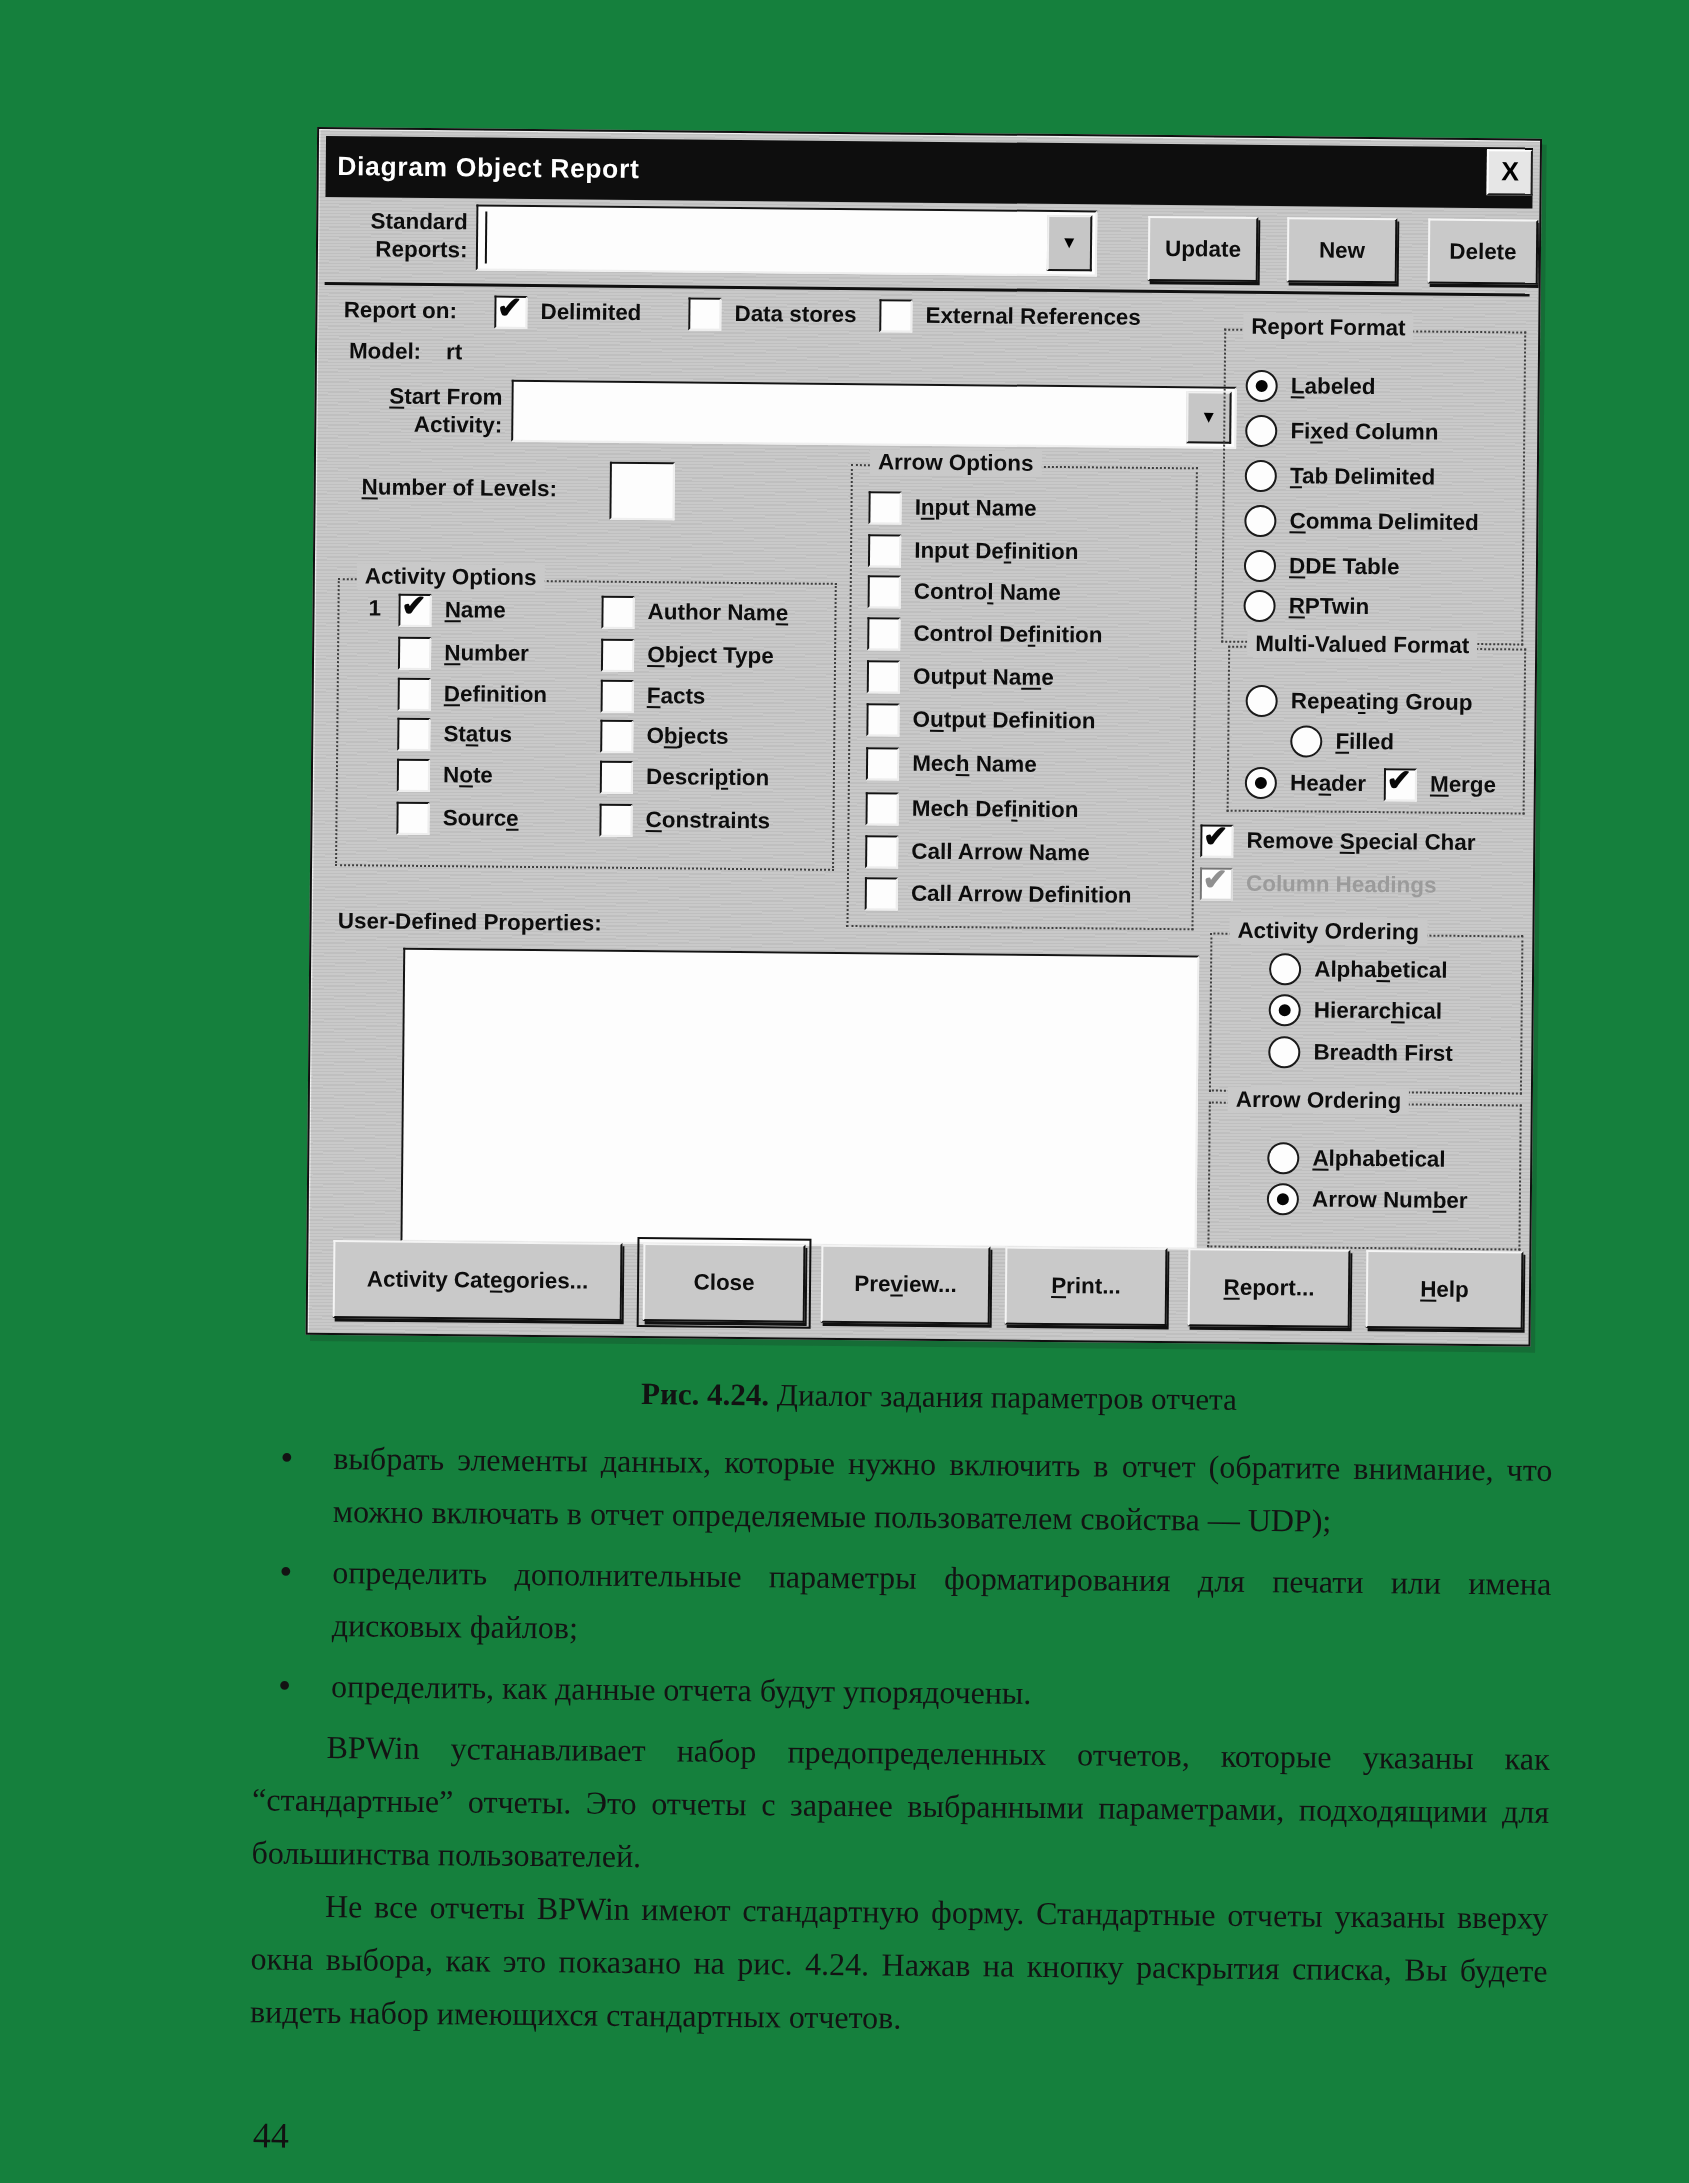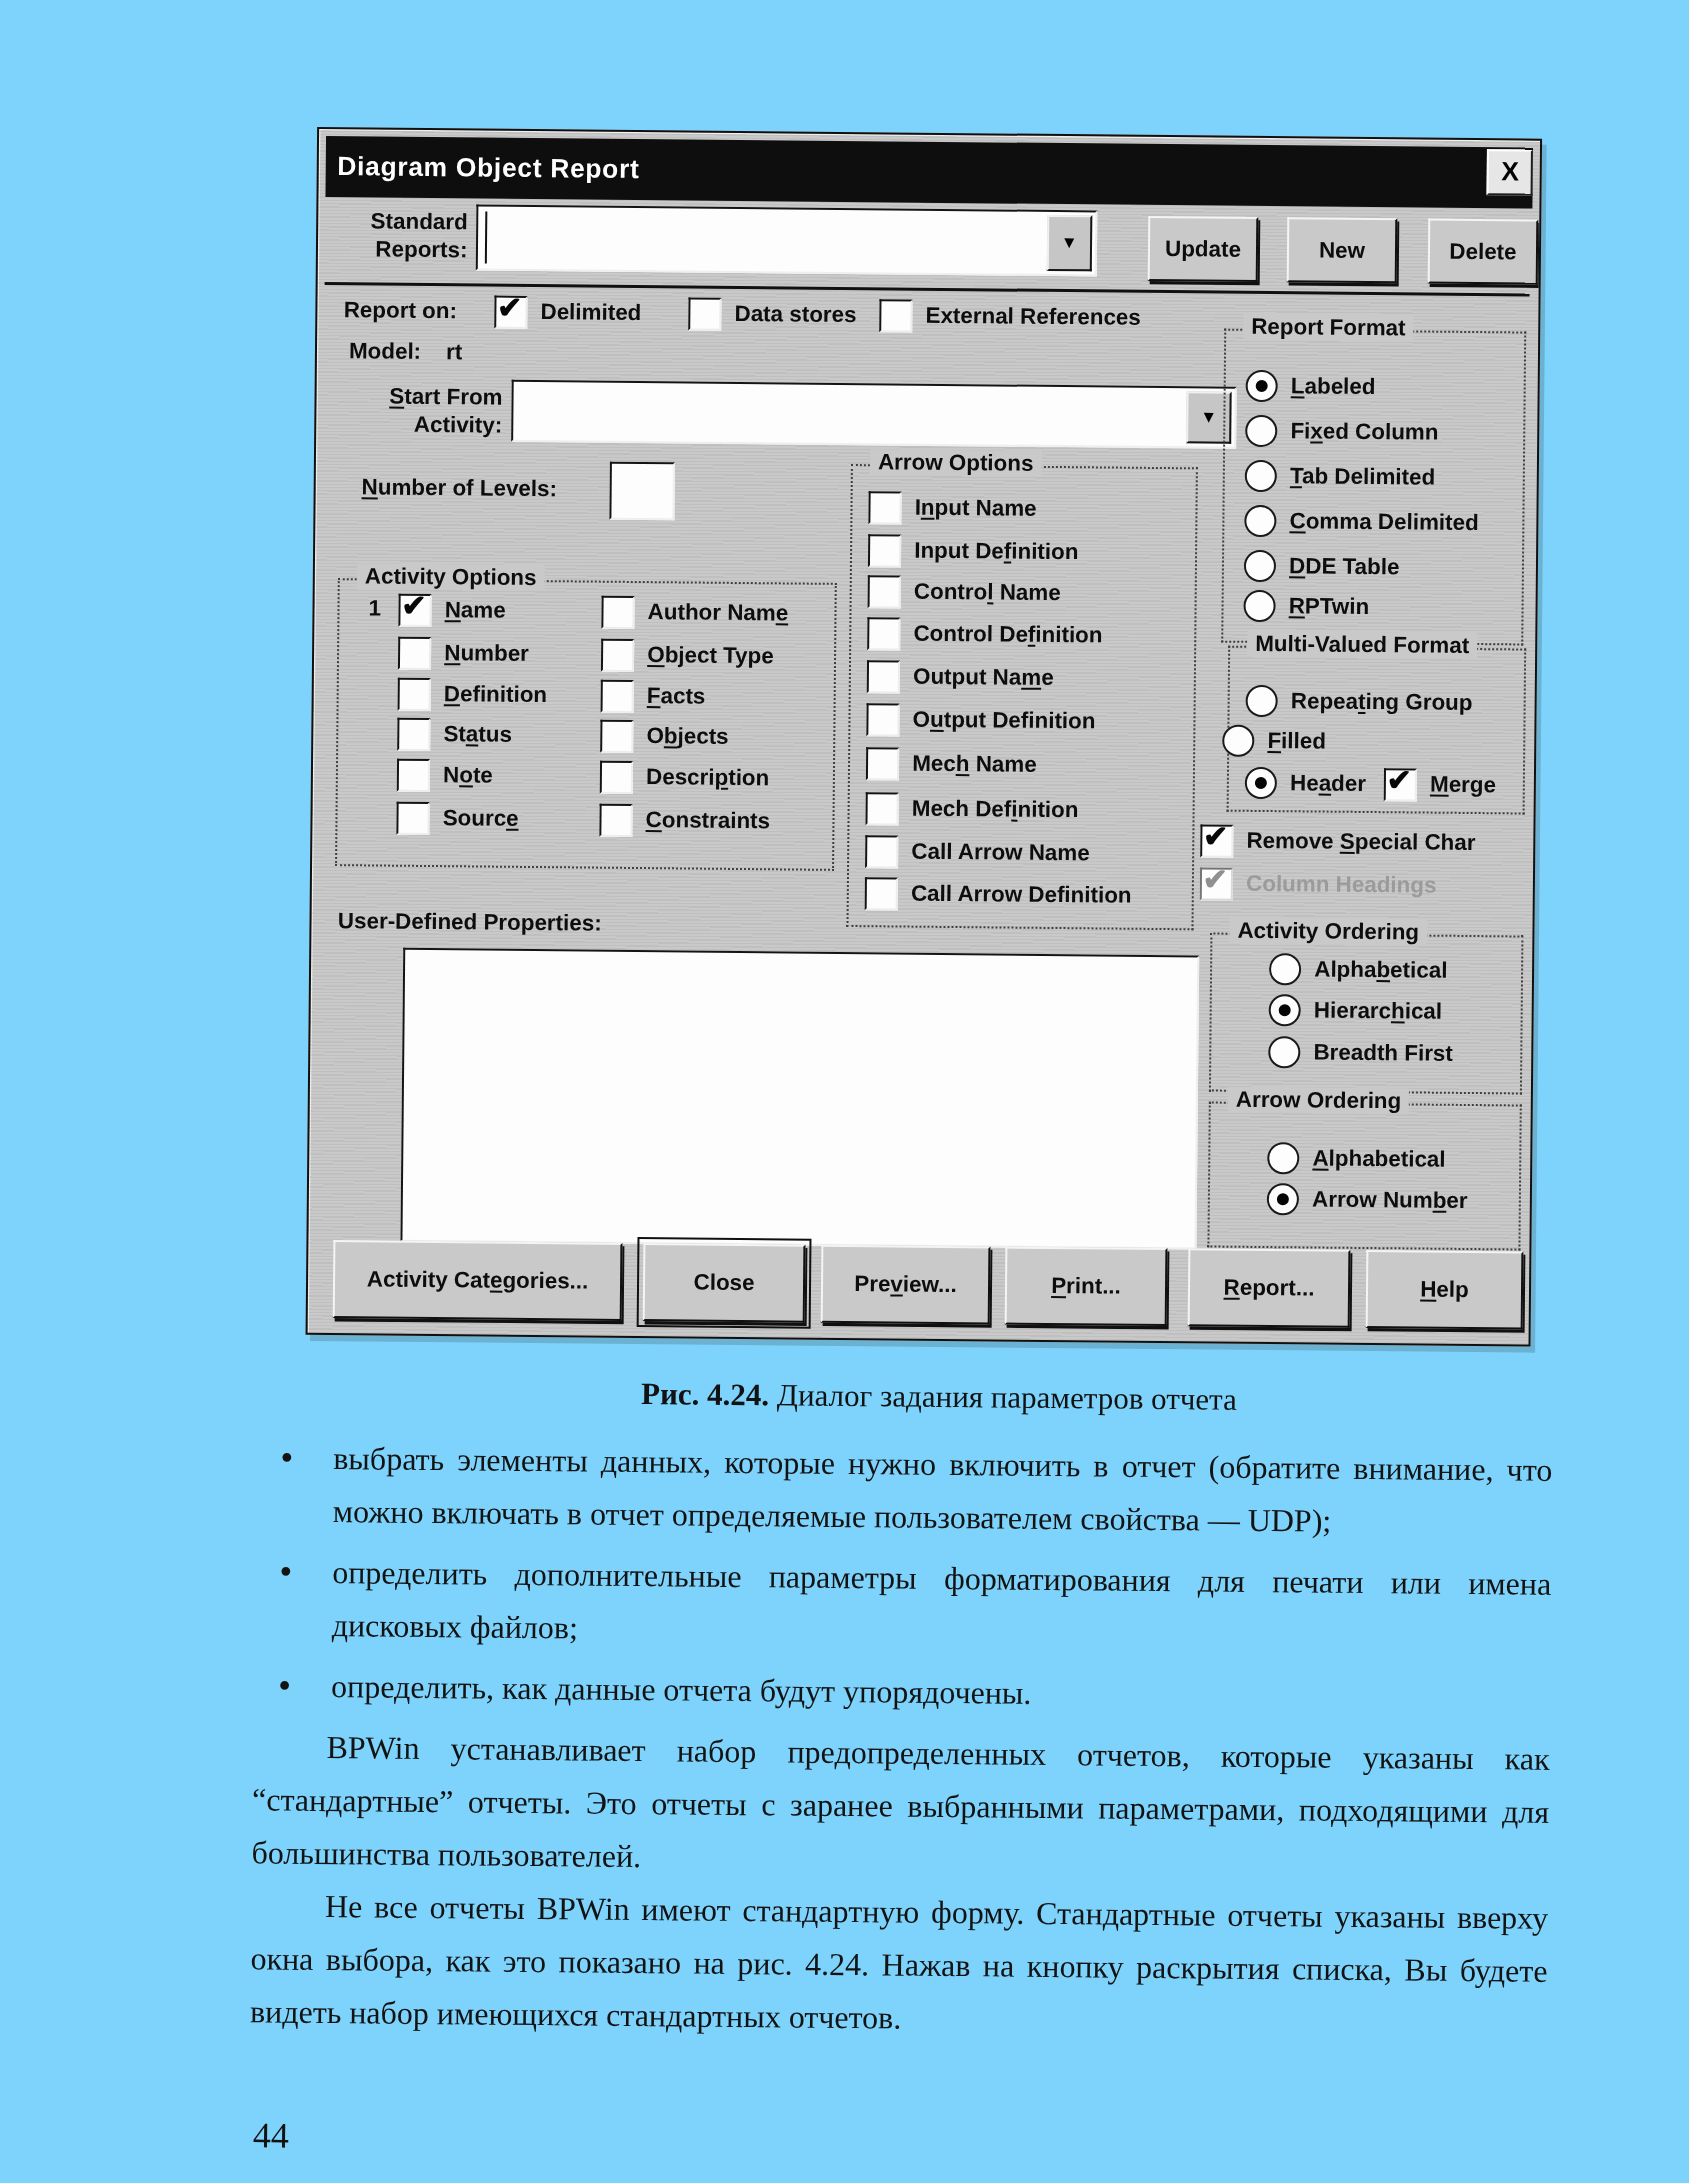--- a/index.html
+++ b/index.html
@@ -1,16 +1,16 @@
 <!DOCTYPE html>
 <html style="font-size:10.6px"><head>
 <meta charset="utf-8">
 <style>
   html,body { margin:0; padding:0; background:#e8e6e0; }
-  .page { position:relative; width:1690px; height:2183px; background:#7dd3fc; overflow:hidden;
+  .page { position:relative; width:1690px; height:2183px; background:#15803d; overflow:hidden;
           font-family:"Liberation Sans", sans-serif; color:#0d0d0d; }
   .rot { position:absolute; inset:0; transform:rotate(0.55deg); transform-origin:50% 40%; }
 
   
   .dlg { position:absolute; left:310px; top:132px; width:1221px; height:1204px; background:#c9c9c9;
          border:2.6px solid #101010; overflow:hidden;
          box-shadow: inset 1.3px 1.3px 0 #f0f0f0, 4.6px 6px 0 rgba(20,20,20,0.18); }
   .dlg::before { content:""; position:absolute; inset:0; pointer-events:none;
          background:repeating-linear-gradient(0deg, rgba(0,0,0,0.05) 0 1.3px, transparent 1.3px 3.3px); }
   .titlebar { position:absolute; left:6.6px; top:6.6px; right:6.6px; height:61px; background:#0e0e0e;
@@ -250,21 +250,21 @@
       <span class="rowlbl"><u>R</u>PTwin</span>
     </div>
 
     <div class="grp" style="left:914px; top:508px; width:294px; height:162px;">
       <span class="grp-title">Multi-Valued Format</span>
     </div>
     <div class="radrow" style="left:932px; top:546px;">
       <span class="rad"></span>
       <span class="rowlbl">Repea<u>t</u>ing Group</span>
     </div>
-    <div class="radrow" style="left:909px; top:586px;">
+    <div class="radrow" style="left:977px; top:586px;">
       <span class="rad"></span>
       <span class="rowlbl"><u>F</u>illed</span>
     </div>
     <div class="radrow" style="left:932px; top:628px;">
       <span class="rad checked"></span>
       <span class="rowlbl">He<u>a</u>der</span>
     </div>
     <div class="chkrow" style="left:1071px; top:628px;">
       <span class="chk checked"></span>
       <span class="rowlbl"><u>M</u>erge</span>

